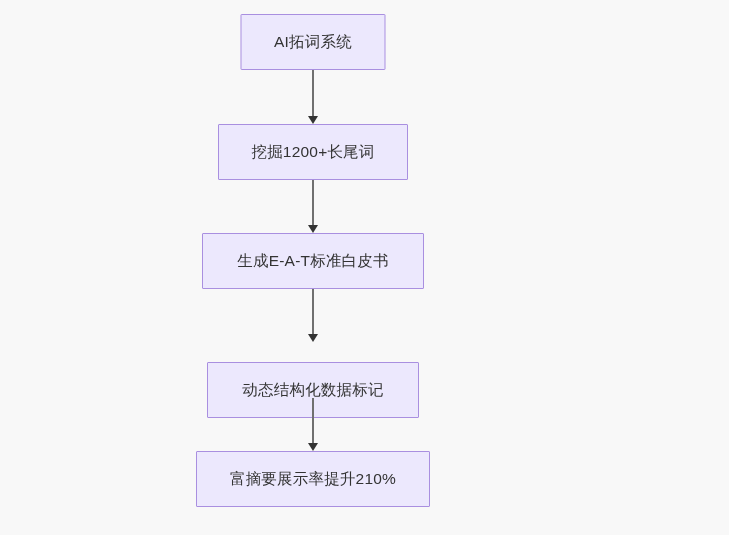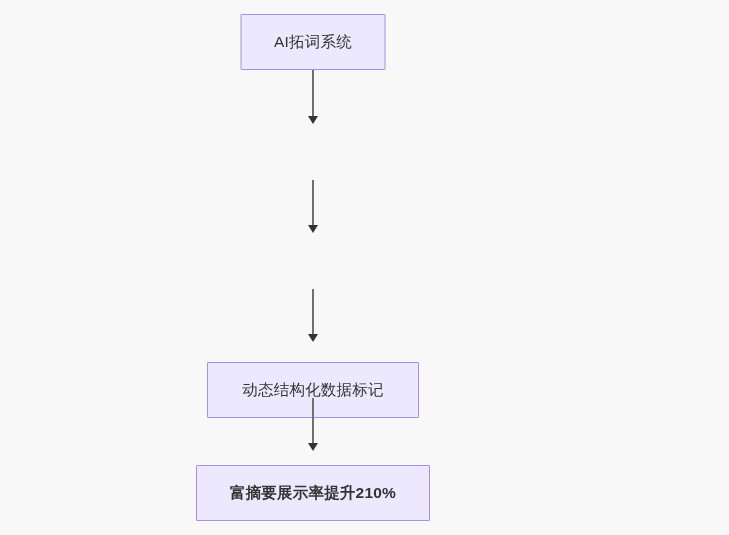--- a/index.html
+++ b/index.html
@@ -67,21 +67,21 @@
     border-left: 5.5px solid transparent;
     border-right: 5.5px solid transparent;
     border-top: 8px solid #333333;
   }
 
   
   #node-1 { top: 14px; width: 145px; }
   #node-2 { top: 124px; width: 190px; }
   #node-3 { top: 233px; width: 222px; }
   #node-4 { top: 362px; width: 212px; }
-  #node-5 { top: 465px; width: 234px; font-weight: bold; }
+  #node-5 { top: 451px; width: 234px; }
 
   
   #edge-1 { top: 70px;  height: 54px; }
   #edge-2 { top: 180px; height: 53px; }
   #edge-3 { top: 289px; height: 53px; }
   #edge-4 { top: 398px; height: 53px; }
   #edge-1 .edge-line { height: 46px; }
   #edge-2 .edge-line { height: 45px; }
   #edge-3 .edge-line { height: 45px; }
   #edge-4 .edge-line { height: 45px; }
@@ -93,26 +93,32 @@
 
   <div class="node" id="node-1">
     <span class="node-label">AI拓词系统</span>
   </div>
 
   <div class="edge" id="edge-1">
     <div class="edge-line"></div>
     <div class="edge-arrow"></div>
   </div>
 
+  <div class="node" id="node-2">
+    <span class="node-label">挖掘1200+长尾词</span>
+  </div>
 
   <div class="edge" id="edge-2">
     <div class="edge-line"></div>
     <div class="edge-arrow"></div>
   </div>
 
+  <div class="node" id="node-3">
+    <span class="node-label">生成E-A-T标准白皮书</span>
+  </div>
 
   <div class="edge" id="edge-3">
     <div class="edge-line"></div>
     <div class="edge-arrow"></div>
   </div>
 
   <div class="node" id="node-4">
     <span class="node-label">动态结构化数据标记</span>
   </div>
 

